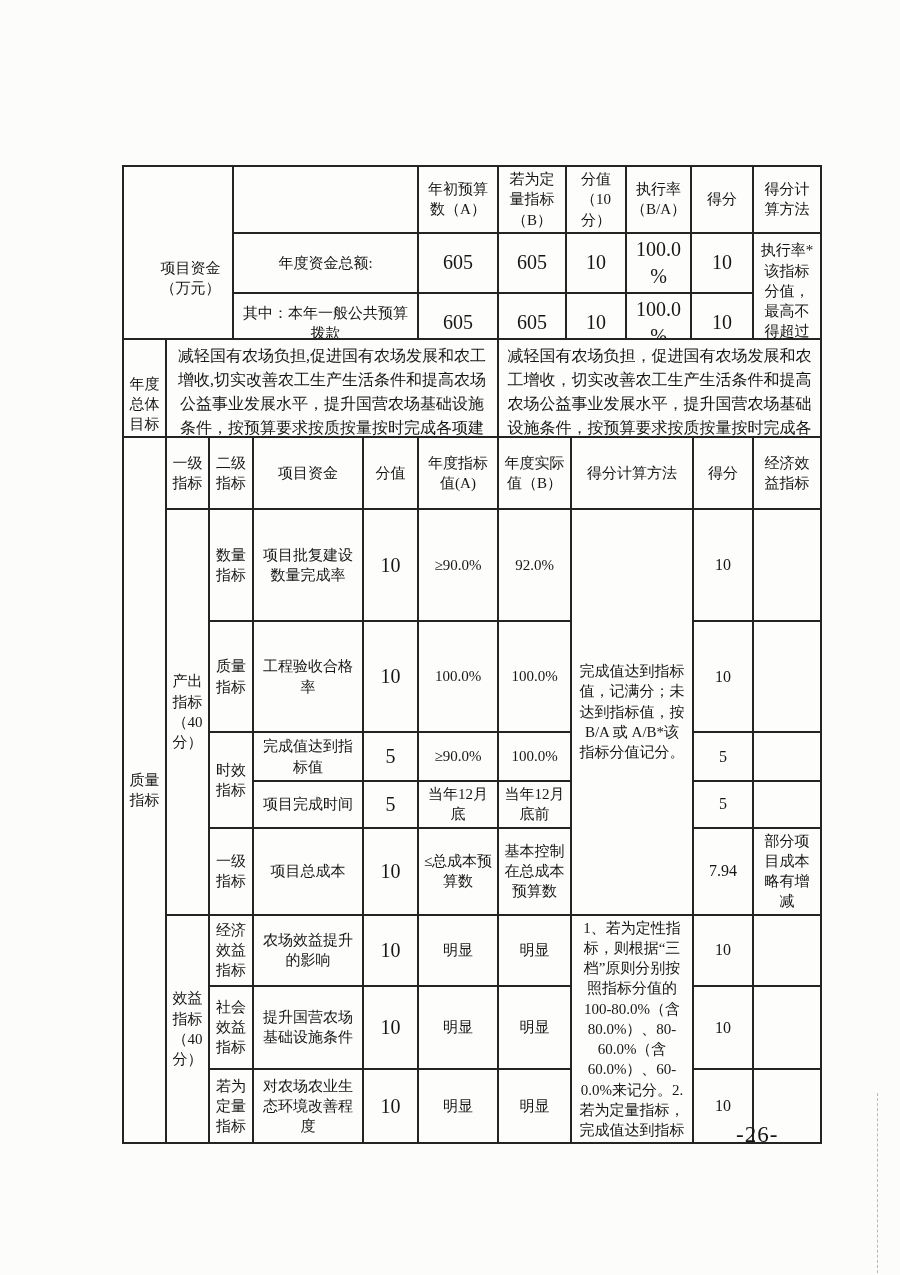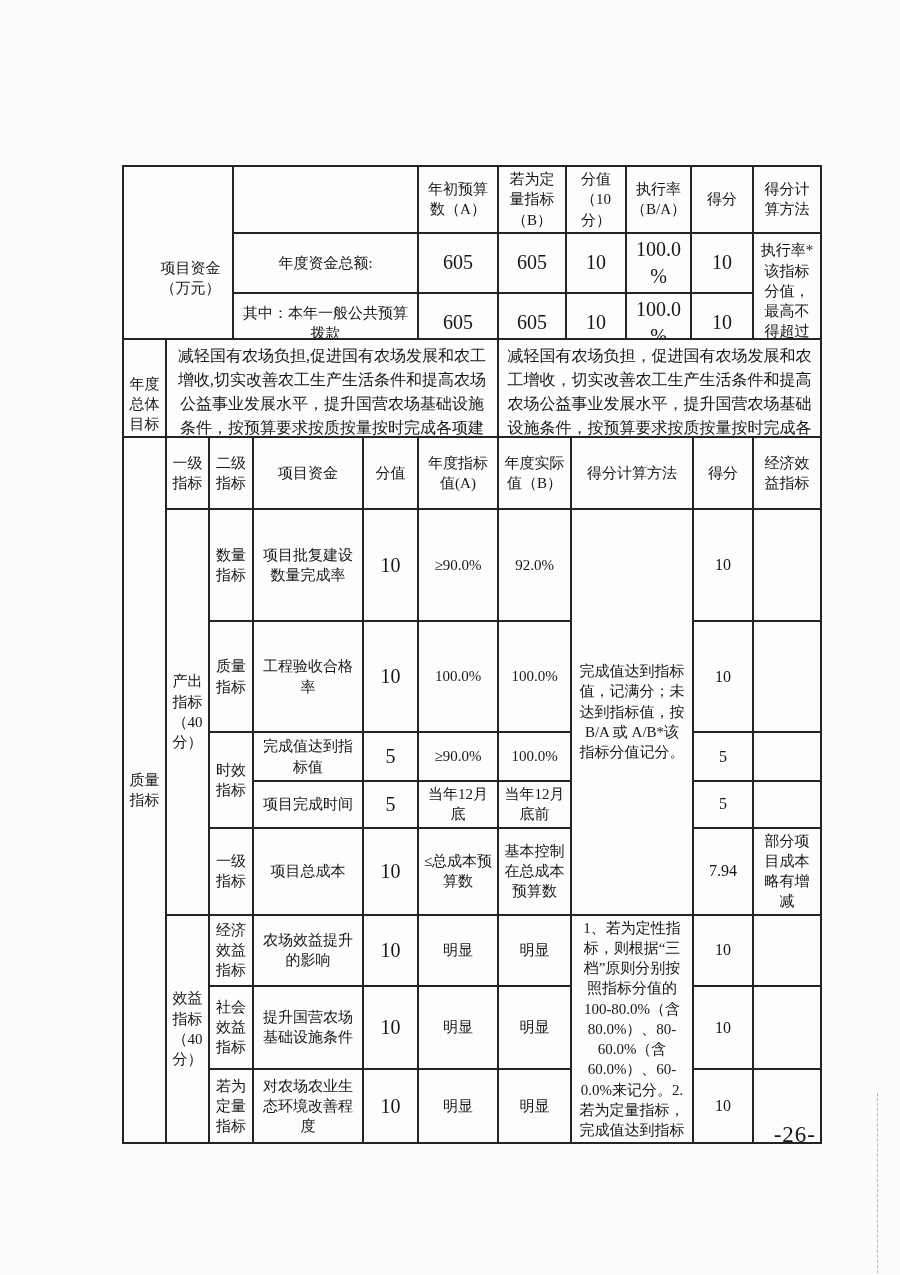--- a/index.html
+++ b/index.html
@@ -19,21 +19,21 @@
   #funding-table{top:165px;width:700px;}
   #goal-table{top:338px;width:700px;}
   #perf-table{top:436px;width:700px;}
   .goal-cell{font-size:16px;line-height:1.5;padding:4px 8px;}
   .calc-cell{padding:2px 6px;}
   .narrow-wrap{display:inline-block;max-width:66px;margin-left:25px;}
   .score-cell{font-size:16px;}
   .num{font-size:20px;}
   .page-num{
     position:absolute;left:736px;top:1122px;width:80px;
-    font-size:23px;letter-spacing:1px;text-align:right;
+    font-size:23px;letter-spacing:1px;text-align:left;
     font-family:"Liberation Serif","DejaVu Serif",serif;
   }
   .artifact-line{
     position:absolute;left:877px;top:1093px;height:180px;width:0;
     border-left:1px dashed rgba(60,60,60,0.35);
   }
 </style>
 </head>
 <body>
 

